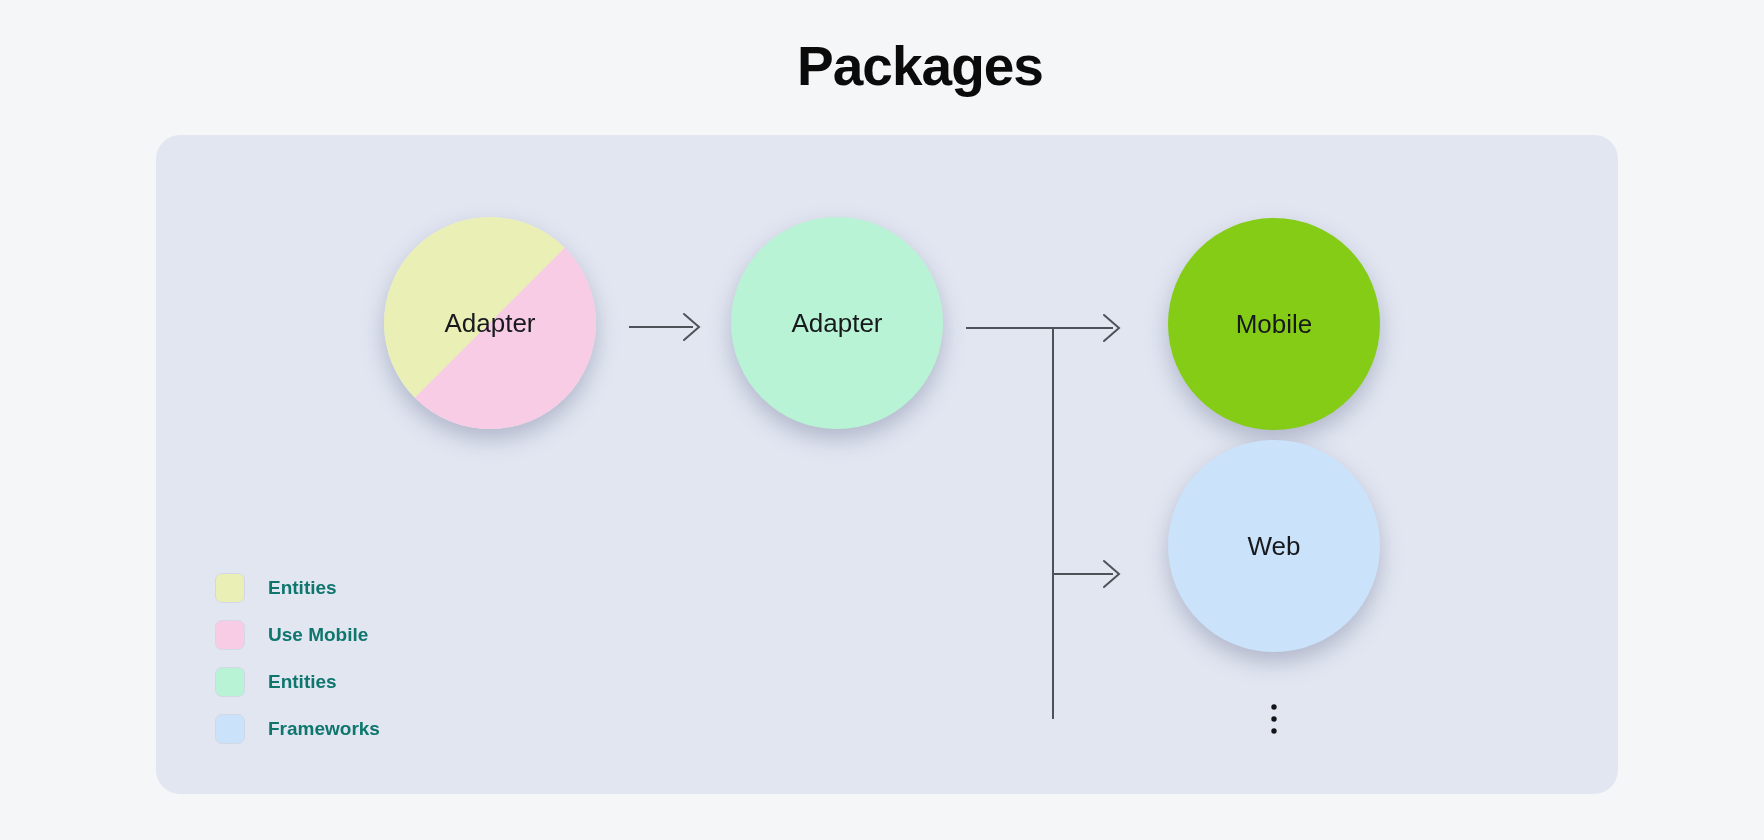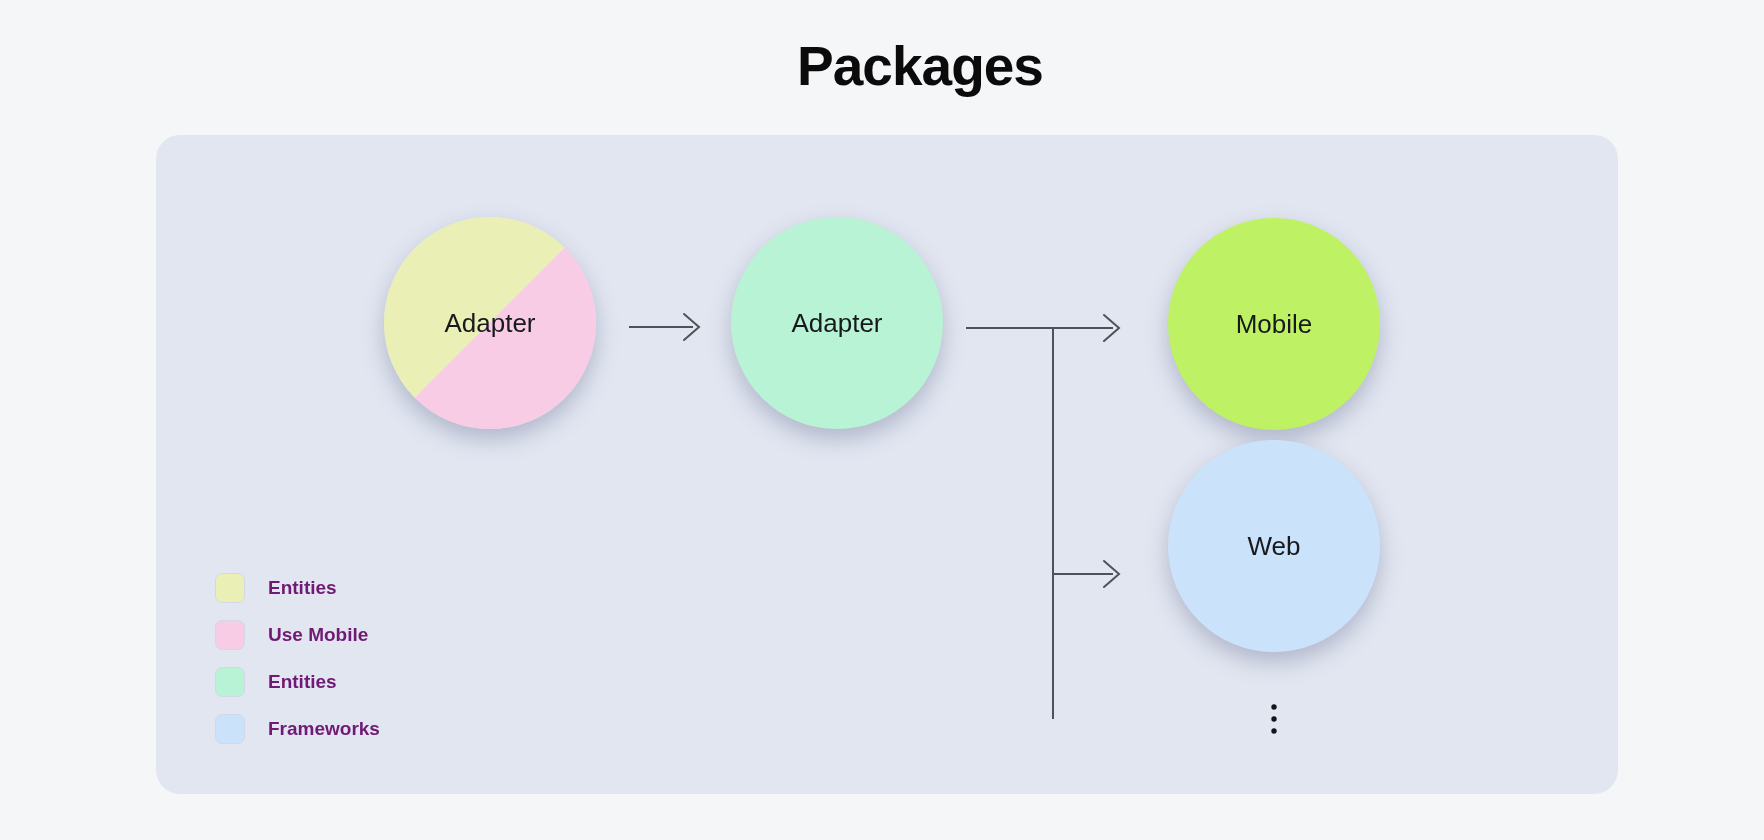--- a/index.html
+++ b/index.html
@@ -76,41 +76,41 @@
     width: 30px; height: 30px;
     border-radius: 7px;
     border: 1px solid #d3d8e6;
     box-sizing: border-box;
     flex: 0 0 auto;
   }
   .legend-label {
     margin-left: 23px;
     font-size: 19px;
     font-weight: bold;
-    color: #701a75;
+    color: #0f766e;
   }
 </style>
 </head>
 <body style="background: rgb(245, 246, 248);">
 
 <div class="page">
 
   <h1 class="title">Packages</h1>
 
   <div class="panel"></div>
 
   <div class="node node-domain" style="background: linear-gradient(135deg, rgb(234, 240, 181) 50%, rgb(248, 204, 229) 50%);">
     <span class="node-label">Adapter</span>
   </div>
 
   <div class="node node-adapter" style="background: rgb(185, 243, 213);">
     <span class="node-label">Adapter</span>
   </div>
 
-  <div class="node node-mobile" style="background: #bef264;">
+  <div class="node node-mobile" style="background: #84cc16;">
     <span class="node-label">Mobile</span>
   </div>
 
   <div class="node node-web" style="background: rgb(203, 227, 250);">
     <span class="node-label">Web</span>
   </div>
 
   <svg class="edges" viewBox="0 0 1764 840">
 
     <line class="edge-line" x1="629" y1="327" x2="693" y2="327" stroke="#4e5258"></line>

